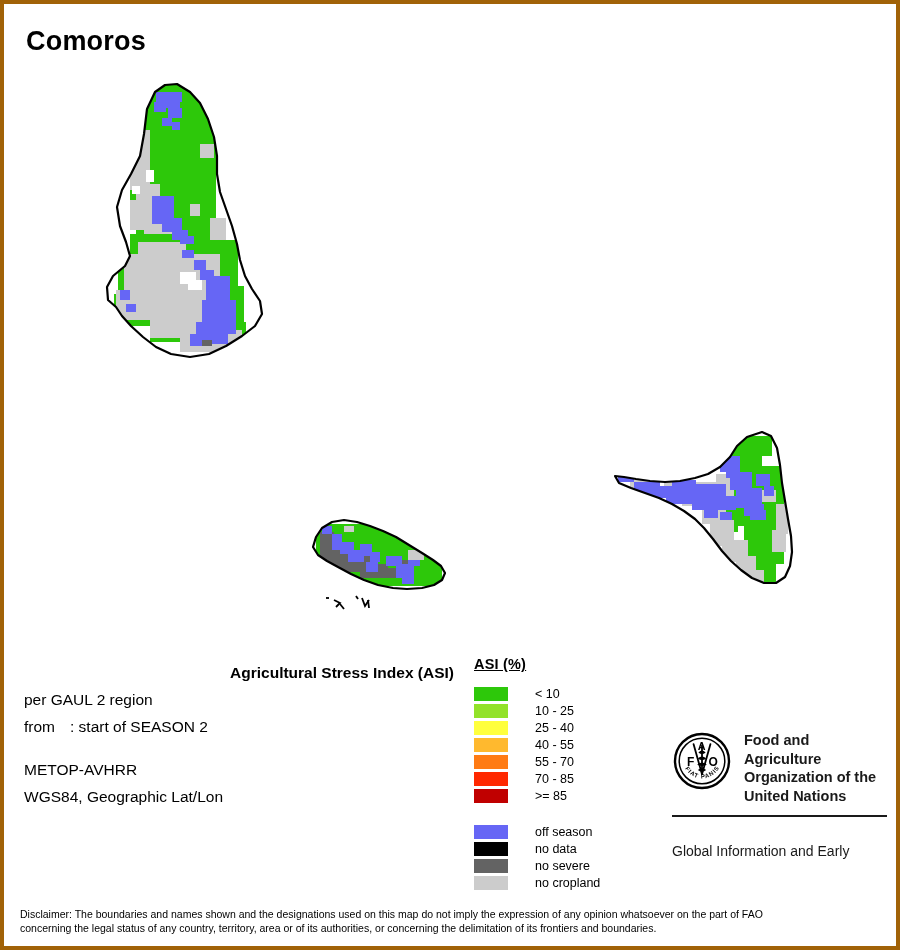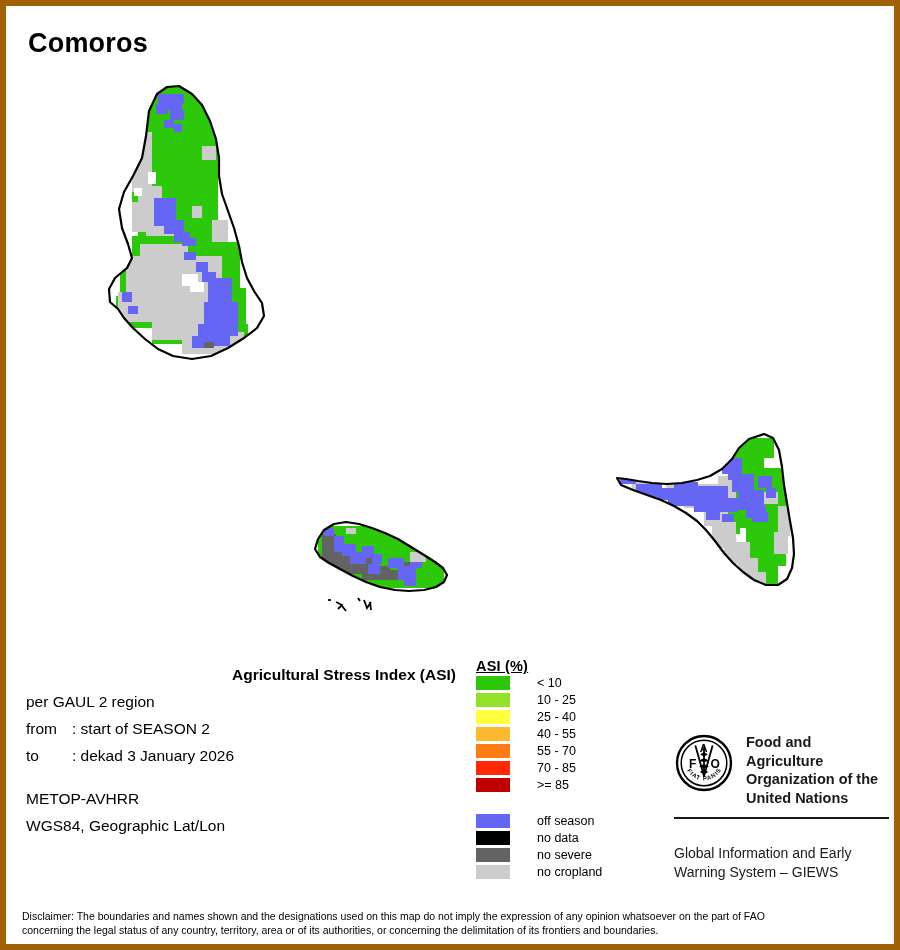--- a/index.html
+++ b/index.html
@@ -8,21 +8,21 @@
     background: #ffffff;
   }
   body {
     font-family: "Liberation Sans", sans-serif;
   }
   #page {
     position: relative;
     width: 900px;
     height: 950px;
     background: #ffffff;
-    border: 6px solid #a16207;
+    border: 4px solid #a16207;
     box-sizing: border-box;
     overflow: hidden;
   }
   #map-title {
     position: absolute;
     left: 22px;
     top: 22px;
     font-size: 27px;
     font-weight: bold;
     color: #000000;
@@ -67,21 +67,21 @@
     position: absolute;
     left: 470px;
     top: 652px;
     width: 170px;
   }
   #legend-title {
     font-size: 14.5px;
     font-weight: bold;
     text-decoration: underline;
     color: #000000;
-    margin-bottom: 0;
+    margin-bottom: 13px;
     letter-spacing: 0.2px;
   }
   .legend-row {
     display: flex;
     align-items: center;
     height: 17px;
   }
   .legend-swatch {
     width: 34px;
     height: 14px;
@@ -355,21 +355,20 @@
                L655,494 L668,500 L680,507 L691,515 L700,524 L709,535 L718,547 L727,557
                L737,566 L748,574 L760,579 L772,579 L781,573 L786,562 L788,548 L787,532
                L784,515 L781,497 L778,479 L776,461 L773,444 L767,432 Z" fill="none" stroke="#000000" stroke-width="2.2" stroke-linejoin="round"></path>
     </g>
   </svg>
 
   <div id="info-block">
     <div class="line bold">Agricultural Stress Index (ASI)</div>
     <div class="line">per GAUL 2 region</div>
     <div class="line"><span class="kv"><span class="k">from</span><span>: start of SEASON 2</span></span></div>
-    <div class="line"><span class="kv"><span class="k">to</span><span>: dekad 3 January 2026</span></span></div>
     <div class="spacer"></div>
     <div class="line">METOP-AVHRR</div>
     <div class="line">WGS84, Geographic Lat/Lon</div>
   </div>
 
   <div id="legend">
     <div id="legend-title">ASI (%)</div>
 
     <div class="legend-row">
       <span class="legend-swatch" style="background:#2DC80A"></span>
@@ -449,21 +448,20 @@
       </svg>
       <div id="fao-name">
         <div>Food and Agriculture</div>
         <div>Organization of the</div>
         <div>United Nations</div>
       </div>
     </div>
     <div id="fao-rule"></div>
     <div id="fao-sub">
       <div>Global Information and Early</div>
-      <div>Warning System – GIEWS</div>
     </div>
   </div>
 
   <div id="disclaimer">
     <div>Disclaimer: The boundaries and names shown and the designations used on this map do not imply the expression of any opinion whatsoever on the part of FAO</div>
     <div>concerning the legal status of any country, territory, area or of its authorities, or concerning the delimitation of its frontiers and boundaries.</div>
   </div>
 
 </div>
 

